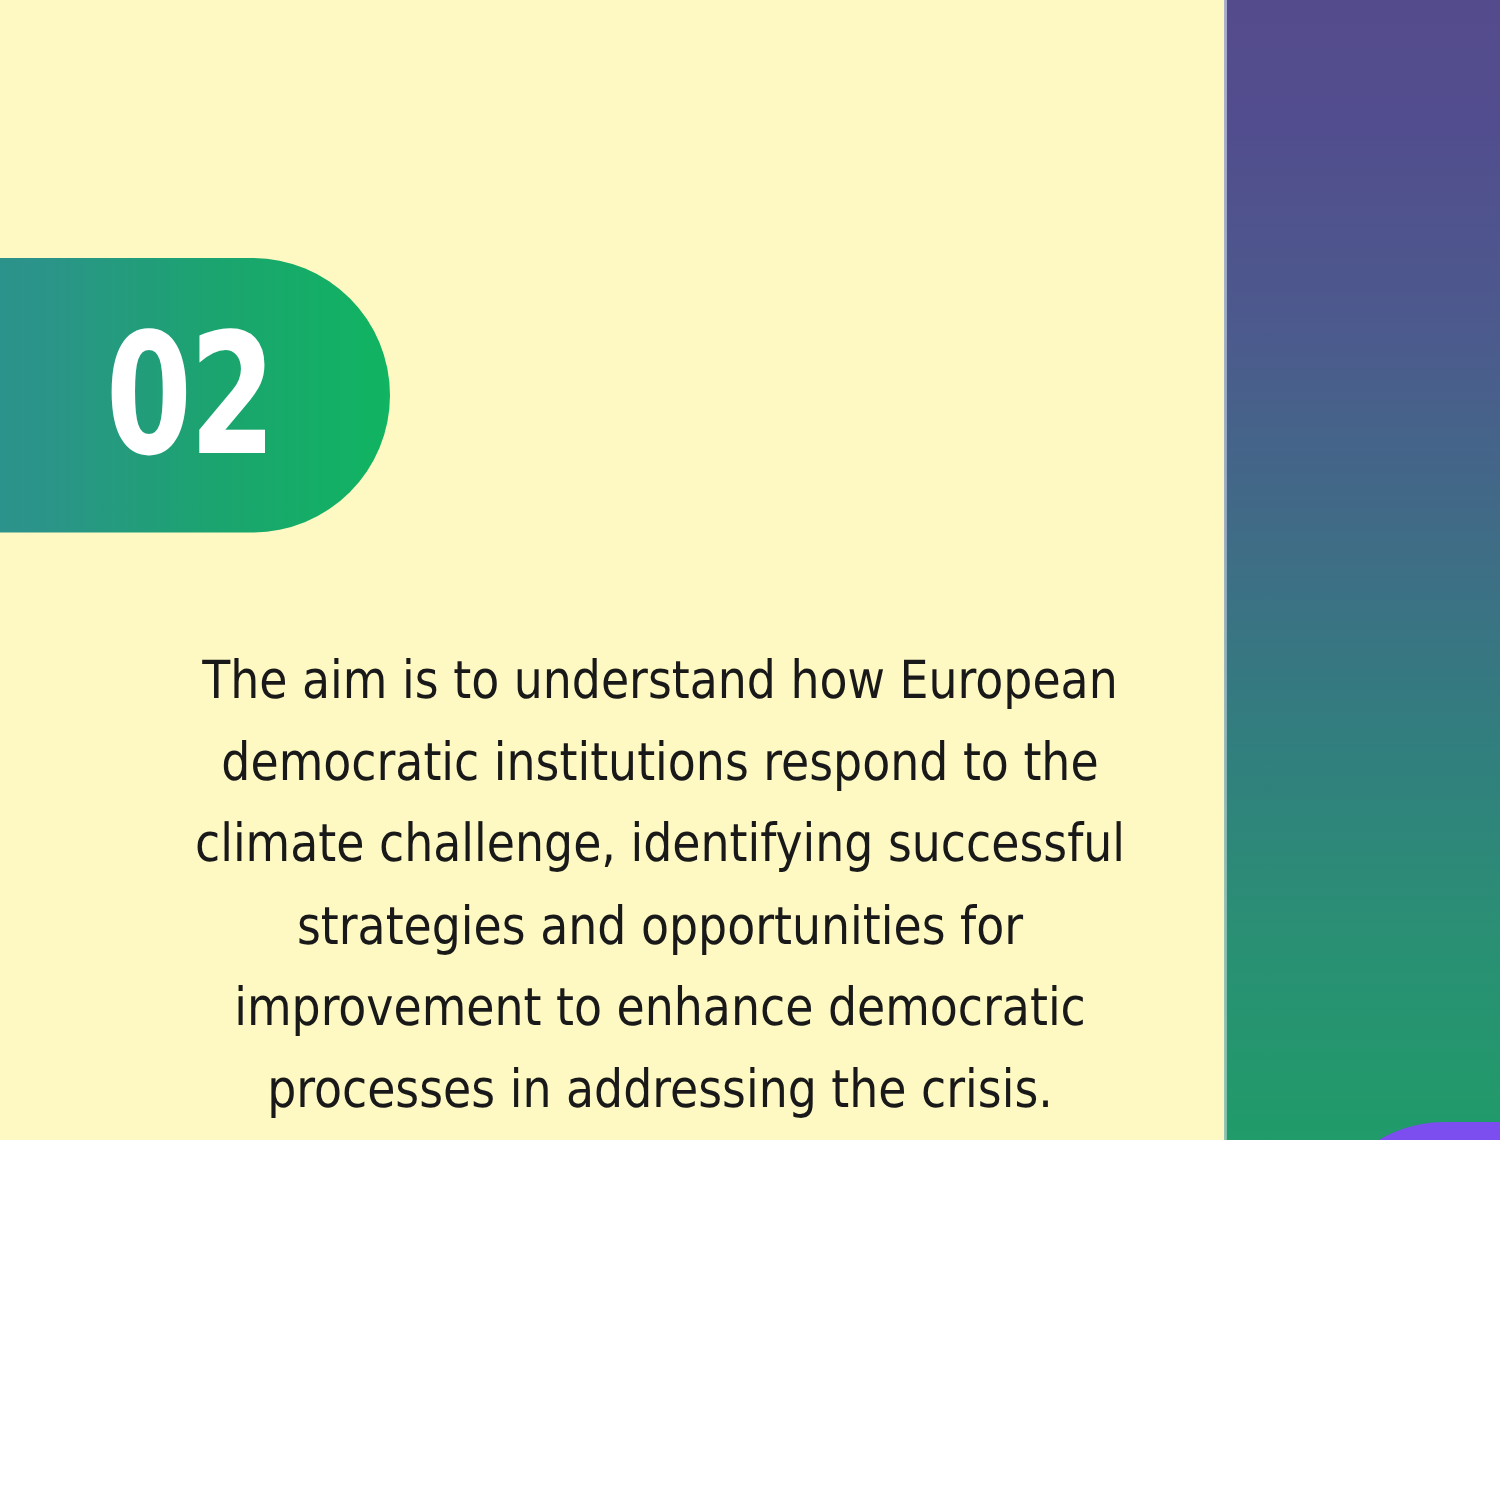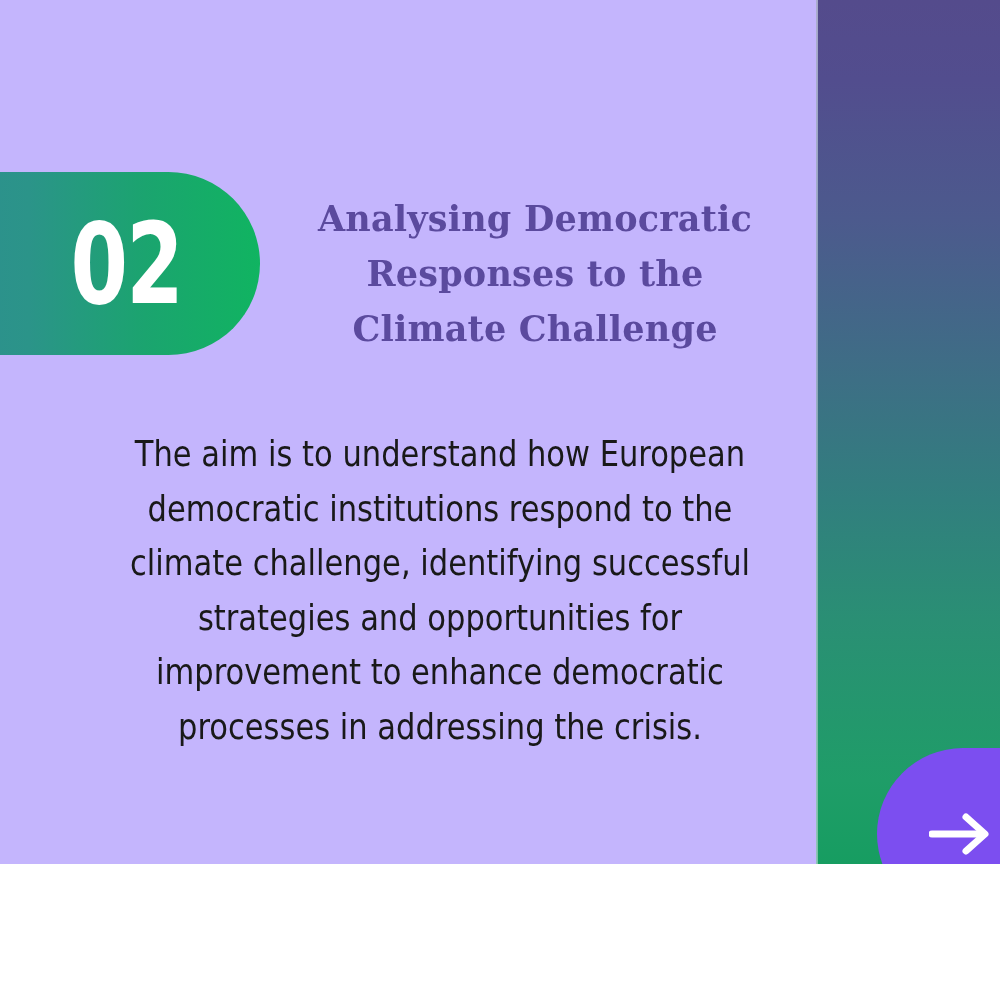--- a/index.html
+++ b/index.html
@@ -10,22 +10,22 @@
     width: 1000px;
     height: 1000px;
     background: #ffffff;
     font-family: "Liberation Sans", sans-serif;
     overflow: hidden;
   }
 
   #slide {
     position: relative;
     width: 1000px;
-    height: 864px;
-    background: #c4b5fd;
+    height: 760px;
+    background: #fef9c3;
     overflow: hidden;
   }
 
   
   #side-panel {
     position: absolute;
     top: 0;
     left: 817px;
     width: 183px;
     height: 1000px;
@@ -137,21 +137,20 @@
 
 <div id="slide">
 
   <div id="side-panel"></div>
   <div id="side-panel-edge"></div>
 
   <div id="number-pill">
     <span class="num">02</span>
   </div>
 
-  <div id="title">Analysing Democratic Responses to the Climate Challenge</div>
 
   <div id="body-text">The aim is to understand how European democratic institutions respond to the climate challenge, identifying successful strategies and opportunities for improvement to enhance democratic processes in addressing the crisis.</div>
 
   <div id="next-button">
     <span>
       <svg width="62" height="46" viewBox="0 0 62 46" fill="none" aria-hidden="true">
         <path d="M3 23 H55" stroke="#ffffff" stroke-width="7" stroke-linecap="round"></path>
         <path d="M37 6 L56 23 L37 40" stroke="#ffffff" stroke-width="7" stroke-linecap="round" stroke-linejoin="round" fill="none"></path>
       </svg>
     </span>

